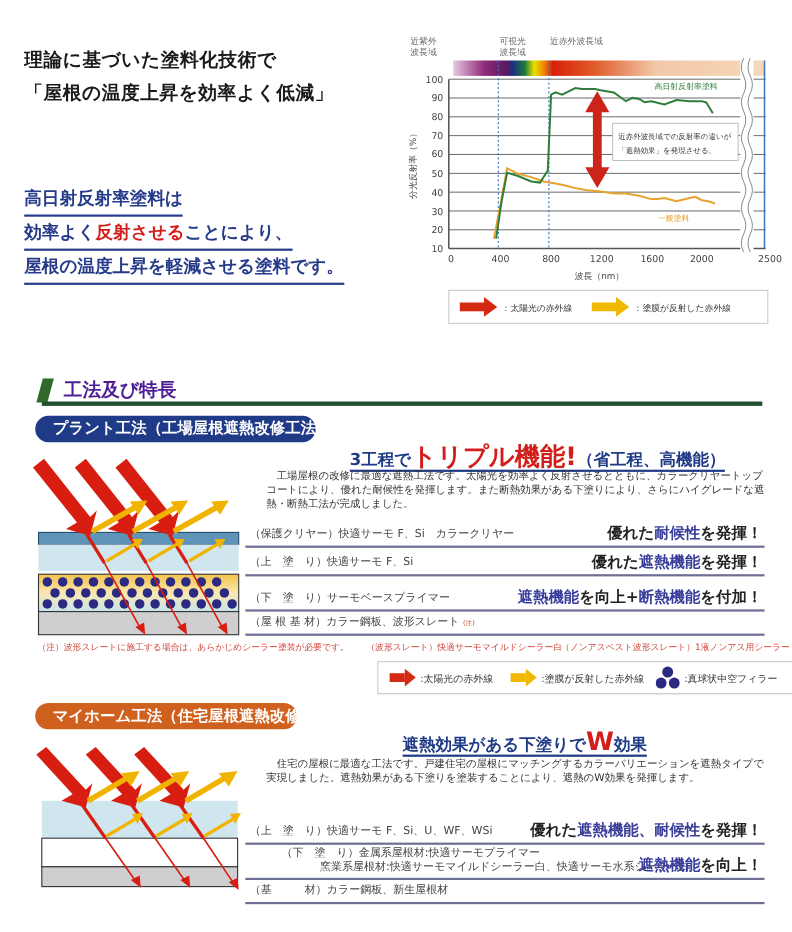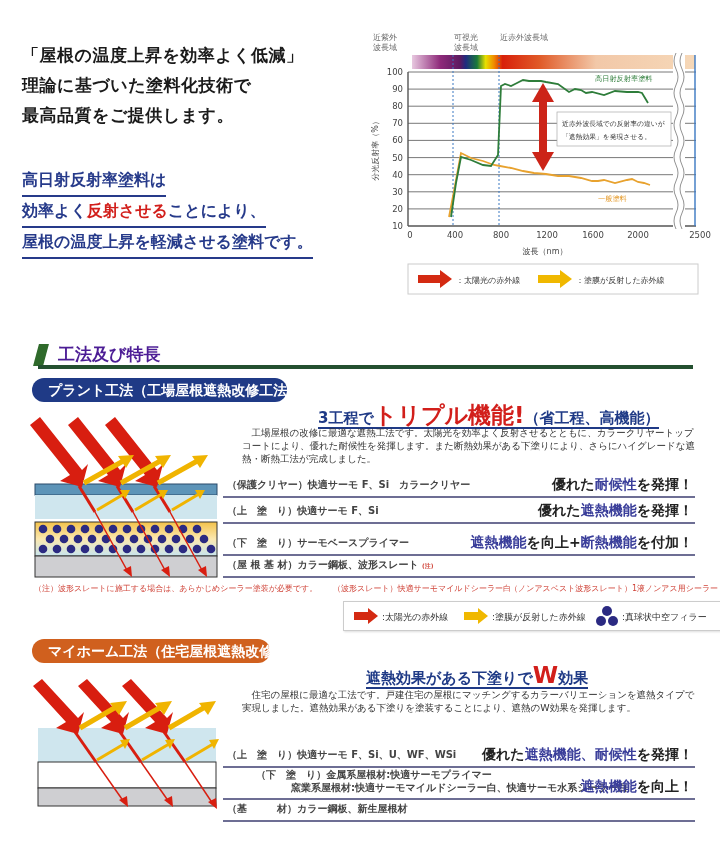--- a/index.html
+++ b/index.html
@@ -17,34 +17,33 @@
   .sec-bar { left:36px; top:344px; width:10px; height:22px; background:#2f6a2b; transform:skewX(-15deg); }
   .sec-title { left:58px; top:343px; font-size:17px; font-weight:bold; color:#4c1d95; }
   .sec-line { left:38px; top:365px; width:655px; height:4px; background:#245030; }
   .pill { height:24px; border-radius:12px; color:#fff; font-weight:bold; font-size:14px; line-height:24px; padding:0 16px; box-sizing:border-box; white-space:nowrap; }
   .pill-blue { left:32px; top:378px; width:255px; background:#1f3a86; }
   .pill-orange { left:32px; top:639px; width:238px; background:#d0601e; }
   .feat-title { font-weight:bold; color:#1f3a86; font-size:15px; white-space:nowrap; border-bottom:2px solid #1f3a86; padding-bottom:0; }
   .feat-title .big { color:#d21f1b; font-size:23px; }
   .desc { font-size:9.5px; line-height:13px; color:#333; }
   .layer-row { position:absolute; left:223px; width:472px; border-bottom:2px solid #6d6e94; font-size:10px; color:#444; }
-  .layer-row .lbl { position:absolute; left:4px; bottom:4px; white-space:nowrap;font-weight:bold; }
+  .layer-row .lbl { position:absolute; left:4px; bottom:4px; white-space:nowrap; }
   .layer-row .feat { position:absolute; right:2px; bottom:2px; font-size:14px; font-weight:bold; color:#222; white-space:nowrap; }
   .feat .hl { color:#3a3e9a; }
   .note { font-size:8px; color:#d0453a; white-space:nowrap; }
   .legend-box { border:1px solid #ccc; background:#fff; box-shadow:1px 1px 2px #ddd;margin-left:26px; }
   .legend-box .txt { position:absolute; font-size:9px; color:#333; white-space:nowrap; }
 </style>
 </head>
 <body>
 
 <div class="abs intro-black">
+  <div>理論に基づいた塗料化技術で</div>
   <div>「屋根の温度上昇を効率よく低減」</div>
-  <div>理論に基づいた塗料化技術で</div>
-  <div>最高品質をご提供します。</div>
 </div>
 
 <div class="abs intro-blue">
   <div><span class="ln">高日射反射率塗料は</span></div>
   <div><span class="ln"><span>効率よく</span><span class="red">反射させる</span><span>ことにより、</span></span></div>
   <div><span class="ln">屋根の温度上昇を軽減させる塗料です。</span></div>
 </div>
 
 <div class="abs chart">
   <svg width="345" height="275" viewBox="0 0 345 275" xmlns="http://www.w3.org/2000/svg">

